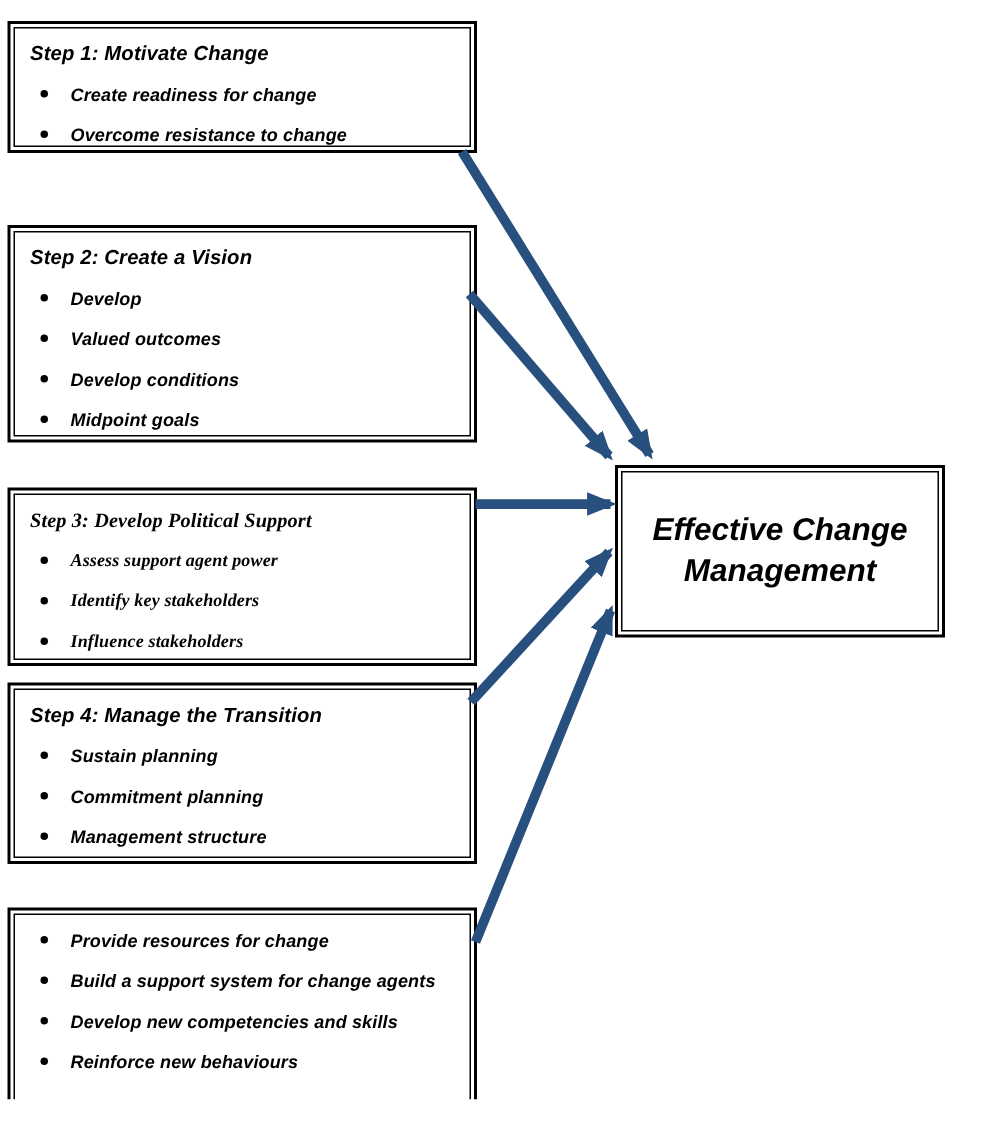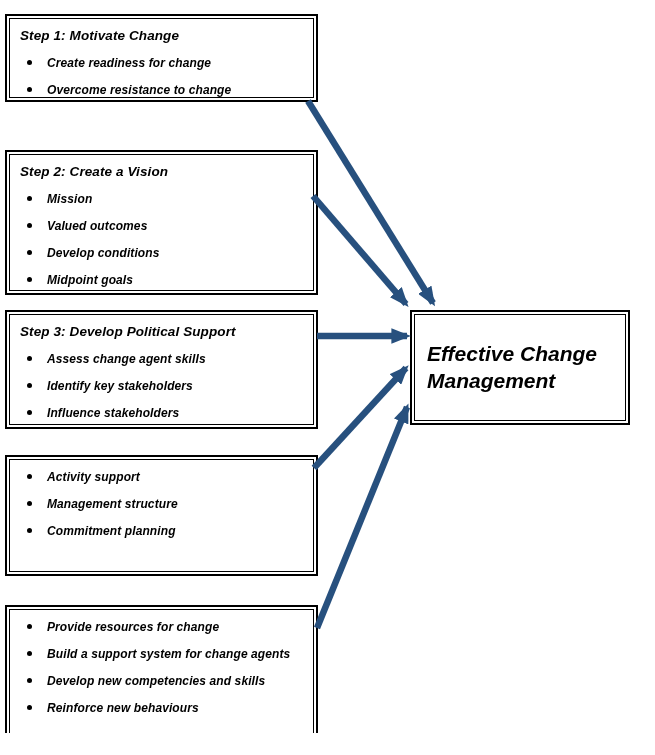--- a/index.html
+++ b/index.html
@@ -26,21 +26,21 @@
     margin:0 15px 0 7px; flex:none;
   }
   .bullet-text { font-weight:bold; font-style:italic; font-size:12px; letter-spacing:.1px; }
 
   .centerbox {
     position:absolute; left:410px; top:310px; width:220px; height:115px;
     box-sizing:border-box; border:2px solid #000; padding:2px; background:#fff; z-index:2;
   }
   .centerbox .inner {
     border:1px solid #000; box-sizing:border-box; width:100%; height:100%;
-    display:flex; align-items:center; justify-content:center; 
+    display:flex; align-items:center; justify-content:center; text-align:center;
     padding:1px 12px;
   }
   .center-title {
     font-weight:bold; font-style:italic; font-size:21px; line-height:1.25;
   }
 
   .arrows-layer {
     position:absolute; left:0; top:0; z-index:3; pointer-events:none;
   }
 
@@ -66,68 +66,69 @@
         <span class="bullet-text">Overcome resistance to change</span>
       </div>
     </div>
   </div>
 
   <div class="stepbox" style="top:150px; height:145px;">
     <div class="inner">
       <div class="box-title">Step 2: Create a Vision</div>
       <div class="bullet-row">
         <span class="bullet-dot"></span>
-        <span class="bullet-text">Mission</span>
+        <span class="bullet-text">Develop</span>
       </div>
       <div class="bullet-row">
         <span class="bullet-dot"></span>
         <span class="bullet-text">Valued outcomes</span>
       </div>
       <div class="bullet-row">
         <span class="bullet-dot"></span>
         <span class="bullet-text">Develop conditions</span>
       </div>
       <div class="bullet-row">
         <span class="bullet-dot"></span>
         <span class="bullet-text">Midpoint goals</span>
       </div>
     </div>
   </div>
 
-  <div class="stepbox" style="top:310px; height:119px;">
+  <div class="stepbox" style="top:325px; height:119px;font-family:Liberation Serif, serif;">
     <div class="inner">
       <div class="box-title">Step 3: Develop Political Support</div>
       <div class="bullet-row">
         <span class="bullet-dot"></span>
-        <span class="bullet-text">Assess change agent skills</span>
+        <span class="bullet-text">Assess support agent power</span>
       </div>
       <div class="bullet-row">
         <span class="bullet-dot"></span>
         <span class="bullet-text">Identify key stakeholders</span>
       </div>
       <div class="bullet-row">
         <span class="bullet-dot"></span>
         <span class="bullet-text">Influence stakeholders</span>
       </div>
     </div>
   </div>
 
   <div class="stepbox" style="top:455px; height:121px;">
     <div class="inner">
+      <div class="box-title">Step 4: Manage the Transition</div>
       <div class="bullet-row">
         <span class="bullet-dot"></span>
-        <span class="bullet-text">Activity support</span>
+        <span class="bullet-text">Sustain planning</span>
+      </div>
+      <div class="bullet-row">
+        <span class="bullet-dot"></span>
+        <span class="bullet-text">Commitment planning</span>
       </div>
       <div class="bullet-row">
         <span class="bullet-dot"></span>
         <span class="bullet-text">Management structure</span>
-      </div>
-      <div class="bullet-row">
-        <span class="bullet-dot"></span>
-        <span class="bullet-text">Commitment planning</span>
       </div>
     </div>
   </div>
 
   <div class="stepbox" style="top:605px; height:142px;">
     <div class="inner">
       <div class="bullet-row">
         <span class="bullet-dot"></span>
         <span class="bullet-text">Provide resources for change</span>
       </div>

